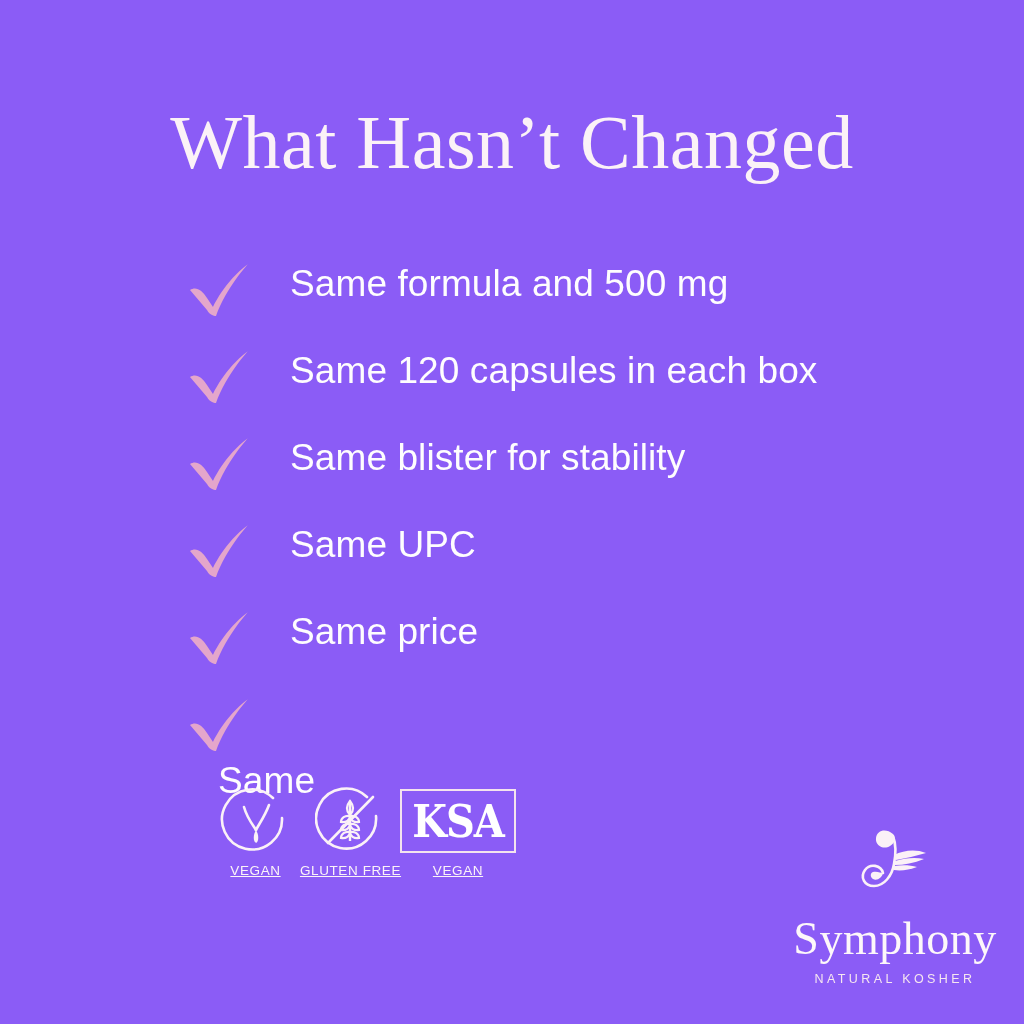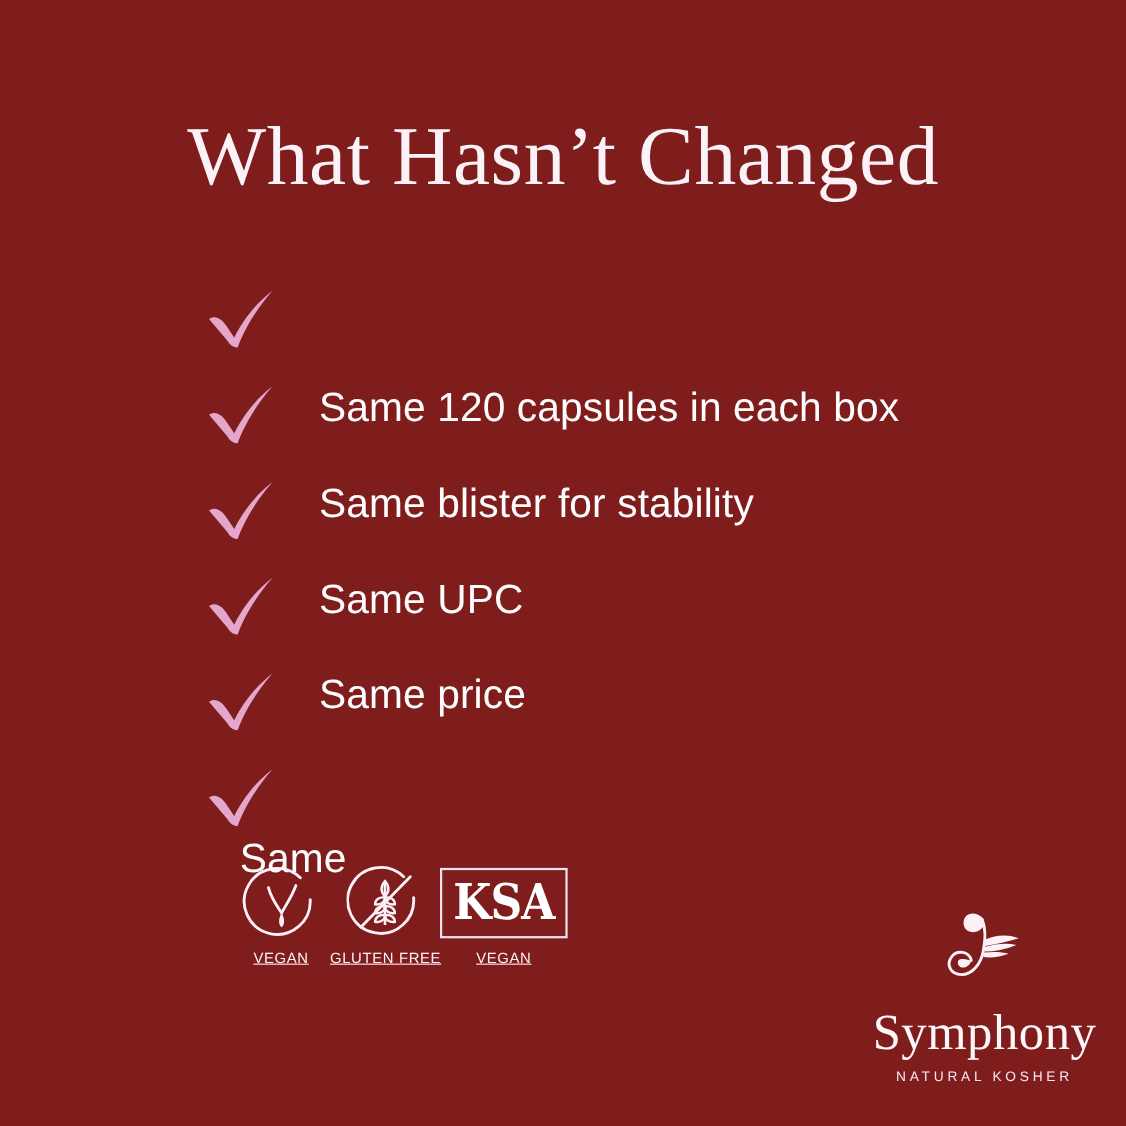--- a/index.html
+++ b/index.html
@@ -142,32 +142,33 @@
   #logo-tag {
     font-size: 12.5px;
     letter-spacing: 3.4px;
     color: #F6E6F0;
     margin-top: 10px;
   }
 </style>
 </head>
 <body>
 
-<div id="canvas" style="background: #7f1d1d;">
+<div id="canvas" style="background: #8b5cf6;">
 
   <div id="title">What Hasn’t Changed</div>
 
   <div id="list">
 
     <div class="row">
       <span class="check">
         <svg viewBox="0 0 72 60" xmlns="http://www.w3.org/2000/svg">
           <path d="M4 30 C10 26 16 30 21 38 L27 47 C27 47 38 22 62 4 C62 4 40 28 30 56 C30 56 24 56 21 50 Z" fill="#E4A6CB"></path>
         </svg>
       </span>
+      <span class="row-text">Same formula and 500 mg</span>
     </div>
 
     <div class="row">
       <span class="check">
         <svg viewBox="0 0 72 60" xmlns="http://www.w3.org/2000/svg">
           <path d="M4 30 C10 26 16 30 21 38 L27 47 C27 47 38 22 62 4 C62 4 40 28 30 56 C30 56 24 56 21 50 Z" fill="#E4A6CB"></path>
         </svg>
       </span>
       <span class="row-text">Same 120 capsules in each box</span>
     </div>

